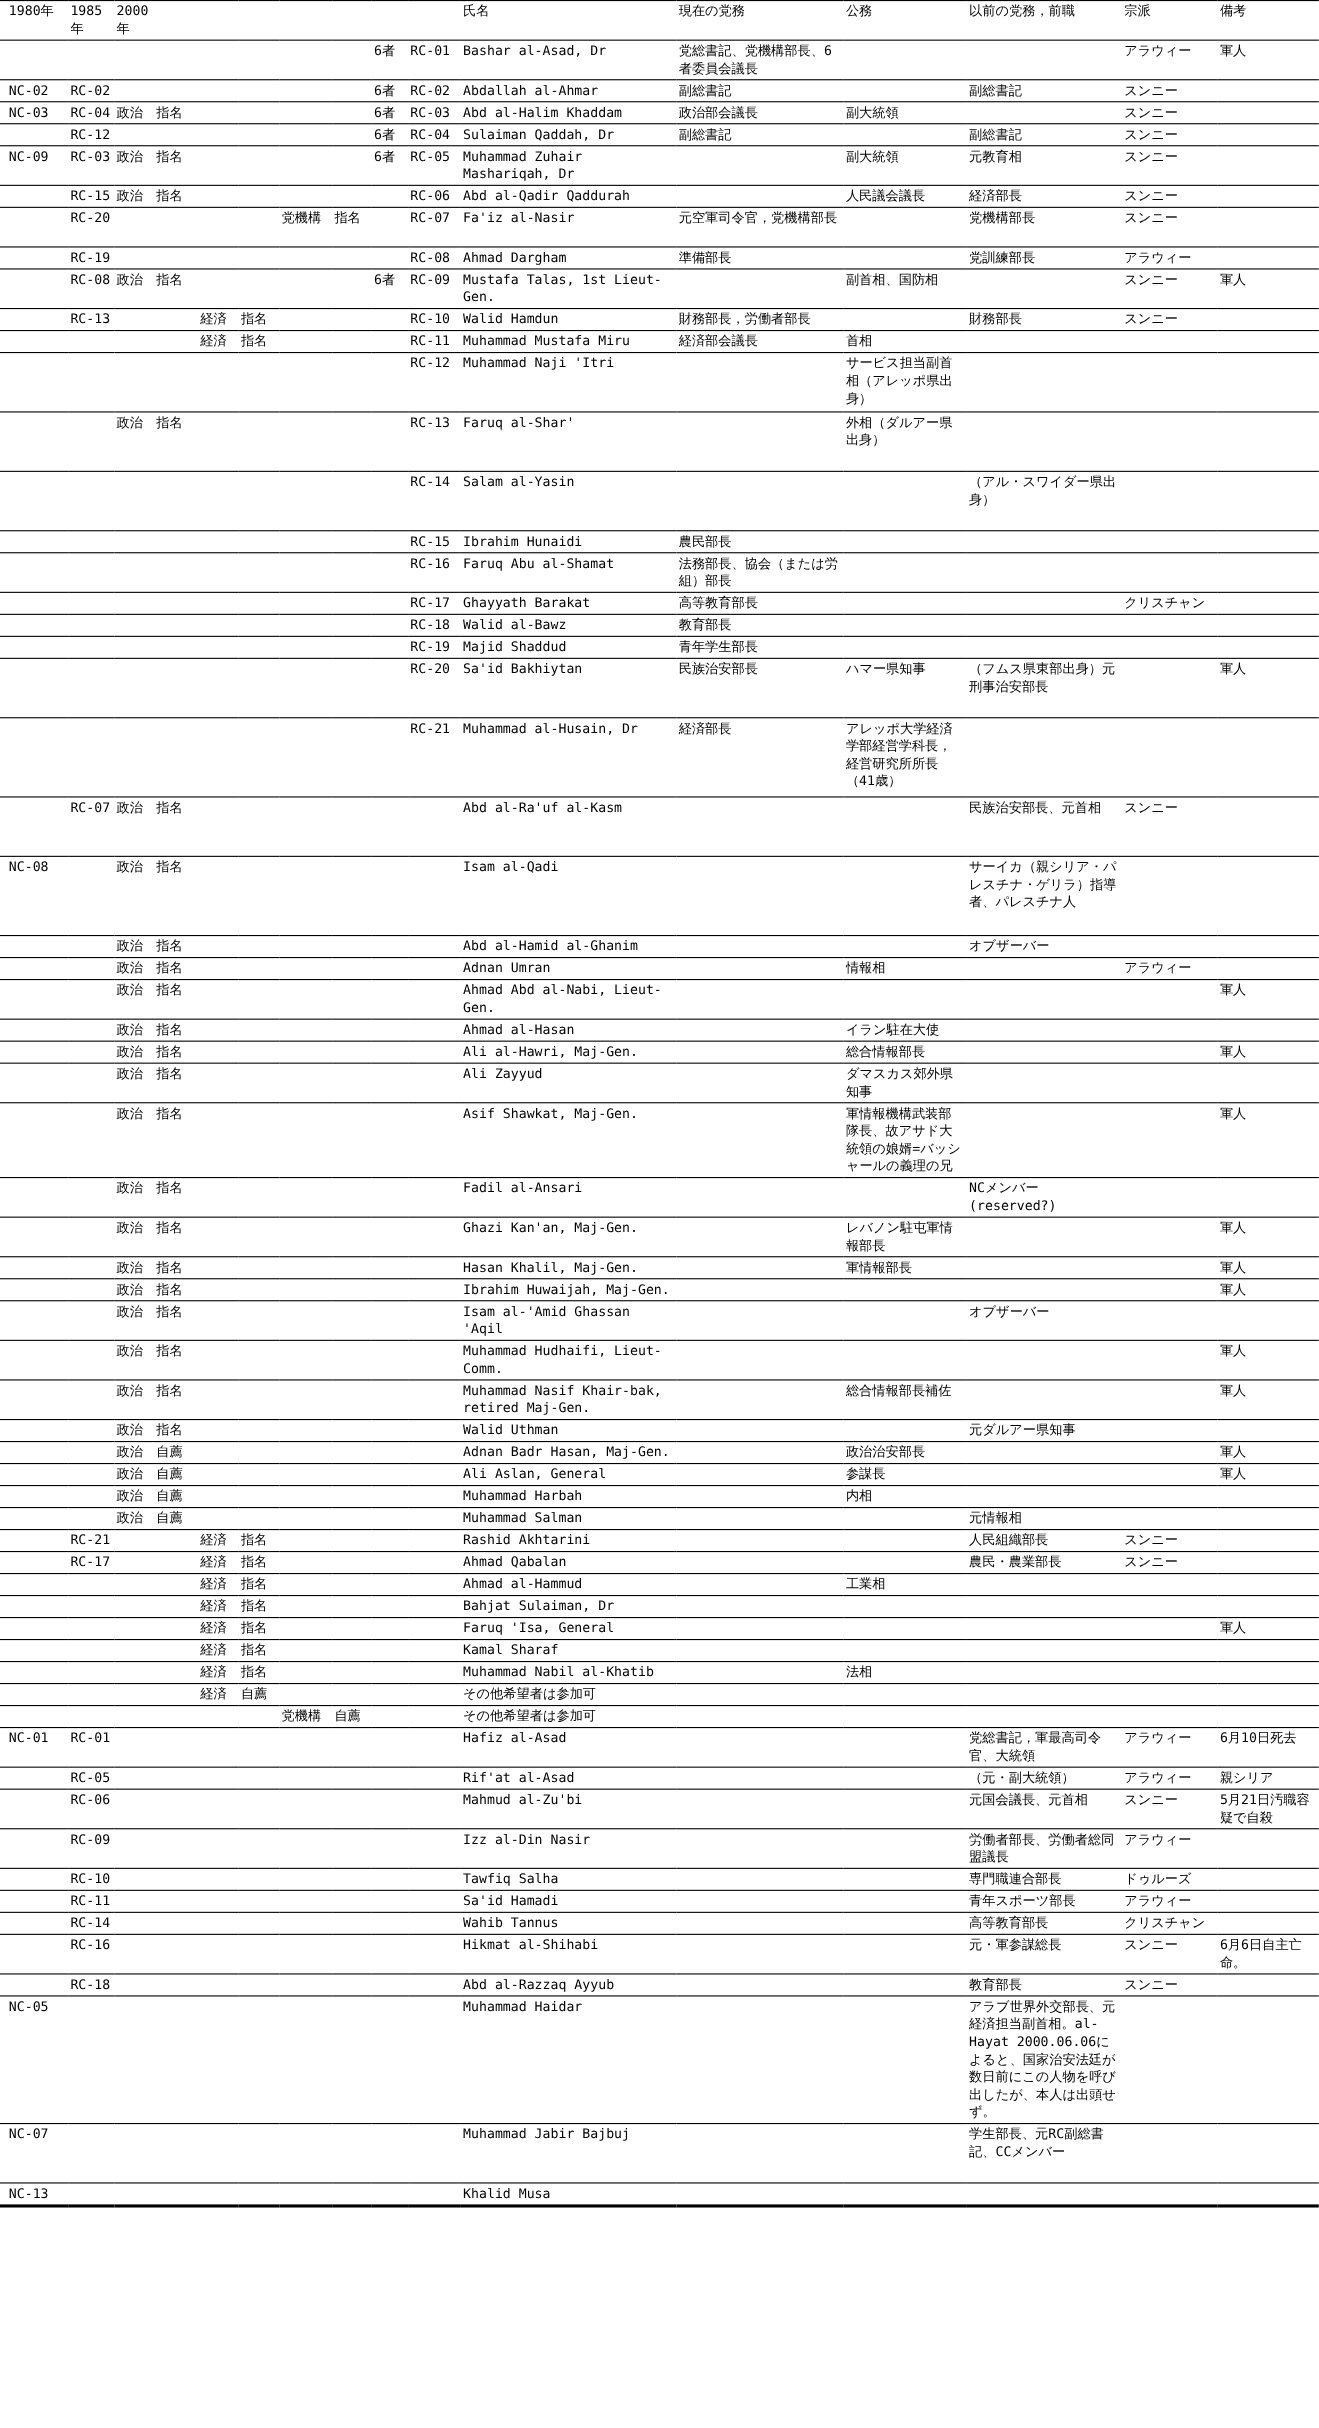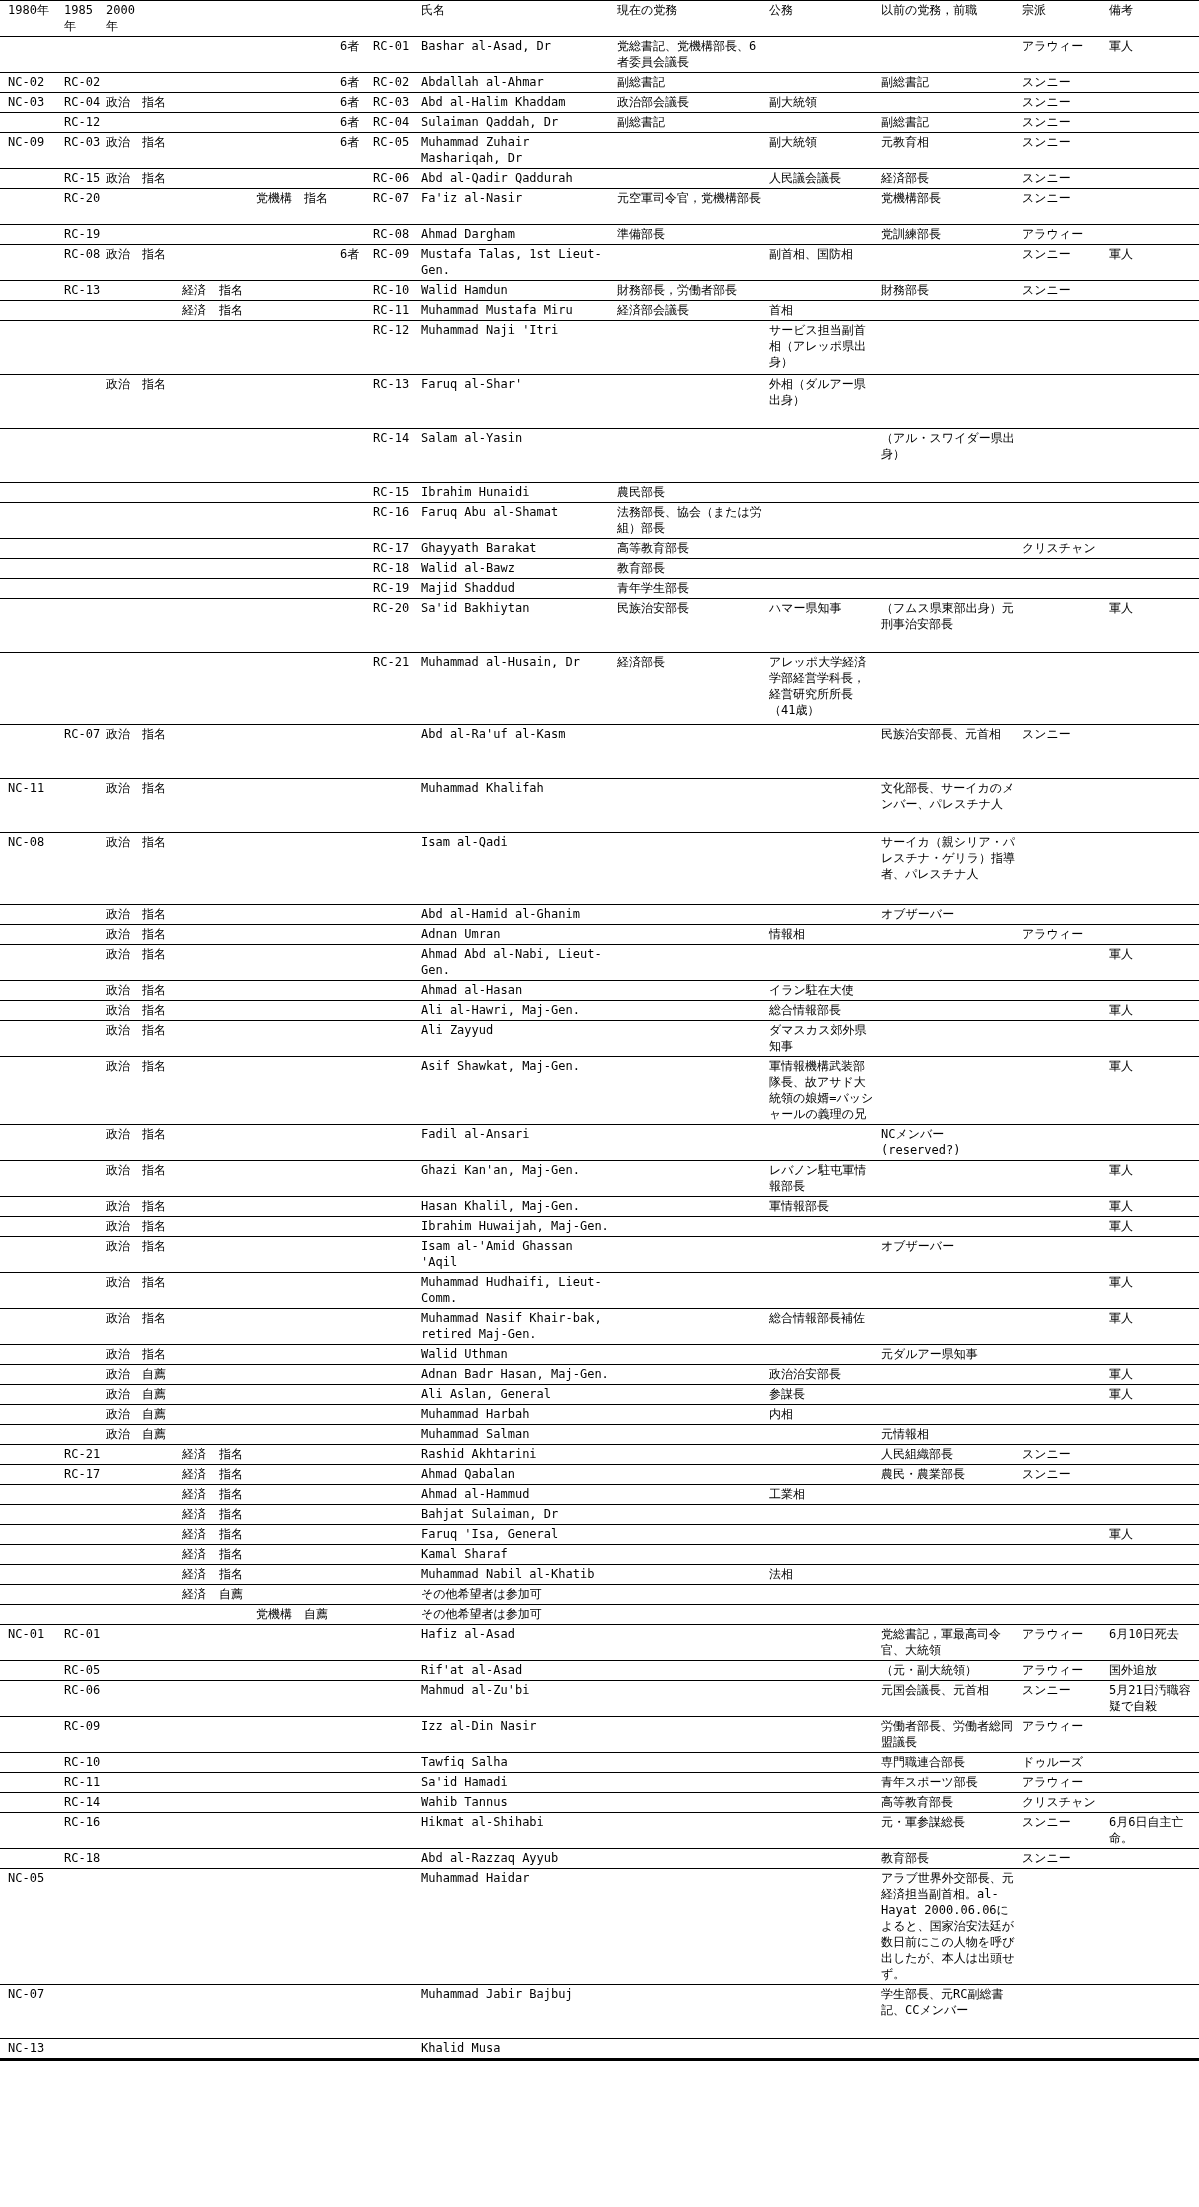--- a/index.html
+++ b/index.html
@@ -452,38 +452,20 @@
         <td></td>
         <td></td>
         <td></td>
         <td>Abd al-Ra'uf al-Kasm</td>
         <td></td>
         <td></td>
         <td>民族治安部長、元首相</td>
         <td>スンニー</td>
         <td></td>
       </tr>
-      <tr class="sp3">
-        <td>NC-11</td>
-        <td></td>
-        <td>政治</td>
-        <td>指名</td>
-        <td></td>
-        <td></td>
-        <td></td>
-        <td></td>
-        <td></td>
-        <td></td>
-        <td>Muhammad Khalifah</td>
-        <td></td>
-        <td></td>
-        <td>文化部長、サーイカのメンバー、パレスチナ人</td>
-        <td></td>
-        <td></td>
-      </tr>
       <tr class="sp4">
         <td>NC-08</td>
         <td></td>
         <td>政治</td>
         <td>指名</td>
         <td></td>
         <td></td>
         <td></td>
         <td></td>
         <td></td>
@@ -1026,21 +1008,21 @@
         <td></td>
         <td></td>
         <td></td>
         <td></td>
         <td></td>
         <td>Rif'at al-Asad</td>
         <td></td>
         <td></td>
         <td>（元・副大統領）</td>
         <td>アラウィー</td>
-        <td>国外追放</td>
+        <td>親シリア</td>
       </tr>
       <tr>
         <td></td>
         <td>RC-06</td>
         <td></td>
         <td></td>
         <td></td>
         <td></td>
         <td></td>
         <td></td>

